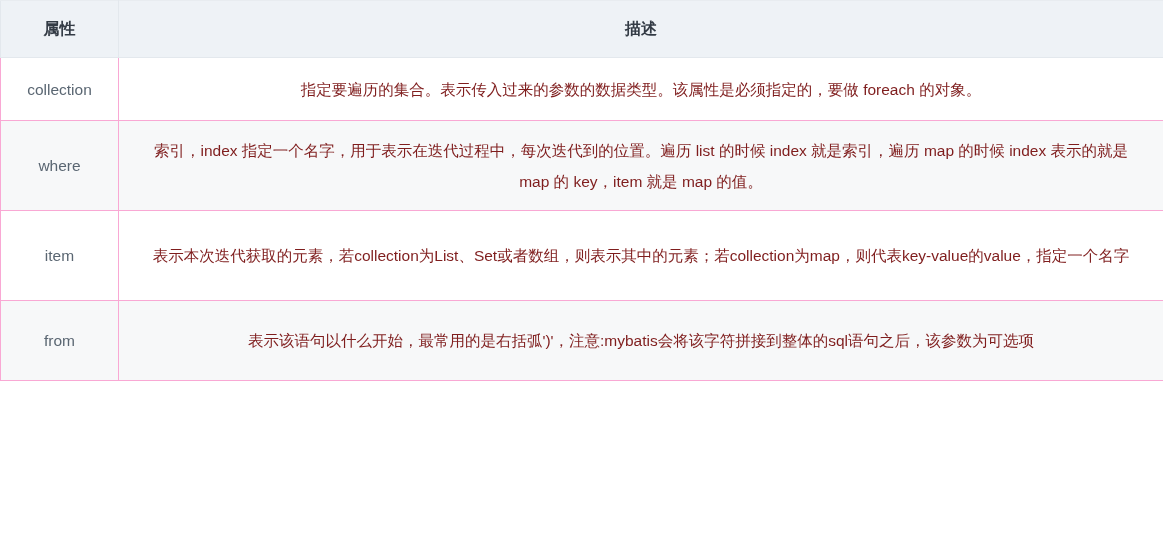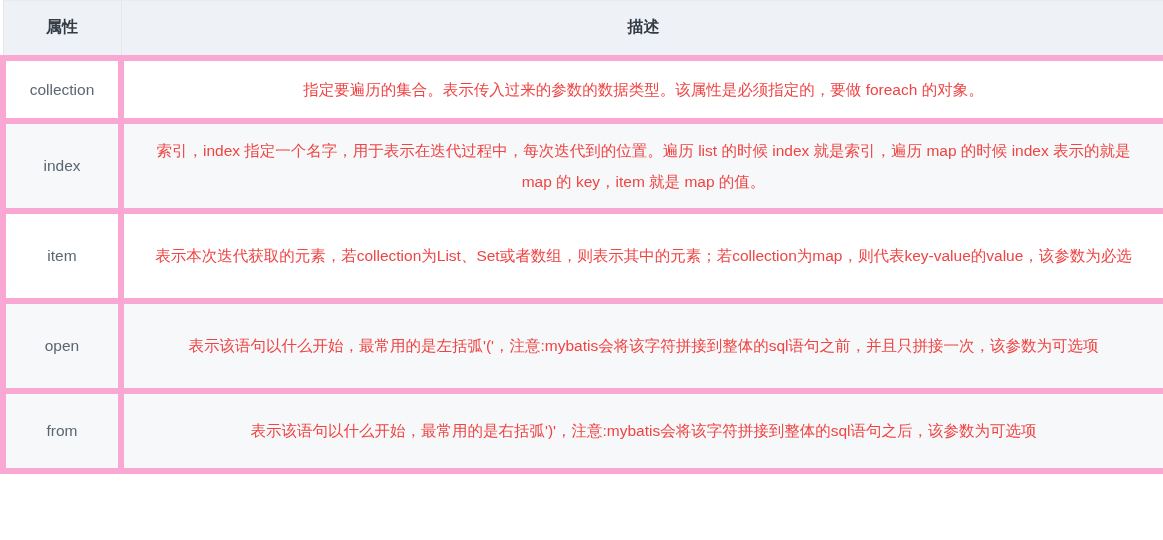--- a/index.html
+++ b/index.html
@@ -30,37 +30,37 @@
     font-weight: bold;
     text-align: center;
     vertical-align: middle;
     height: 57px;
     padding: 16px 8px;
     border: 1px solid #e3e8ed;
     border-top: 1px solid #e8ecf0;
     box-sizing: border-box;
   }
   #attr-table td {
-    border: 6px solid #f9a8d4;
+    border: 1px solid #f9a8d4;
     font-size: 15.5px;
     line-height: 31px;
     vertical-align: middle;
     text-align: center;
     padding: 8px 14px;
     box-sizing: border-box;
     color: #52606d;
   }
   #attr-table td.attr-cell {
     padding: 8px 4px;
     color: #5a6672;
     white-space: nowrap;
   }
   #attr-table td.desc-cell {
     padding: 8px 26px;
-    color: #ef4444;
+    color: #7f1d1d;
   }
   #attr-table tbody tr.stripe td {
     background: #f7f8f9;
   }
   #attr-table tbody tr.plain td {
     background: #ffffff;
   }
 
   
   #attr-table tbody tr[data-row="0"] td { height: 63px; }
@@ -83,29 +83,25 @@
       <th>属性</th>
       <th>描述</th>
     </tr>
   </thead>
   <tbody id="attr-table-body">
       <tr class="plain" data-row="0">
         <td class="attr-cell">collection</td>
         <td class="desc-cell">指定要遍历的集合。表示传入过来的参数的数据类型。该属性是必须指定的，要做 foreach 的对象。</td>
       </tr>
       <tr class="stripe" data-row="1">
-        <td class="attr-cell">index</td>
+        <td class="attr-cell">where</td>
         <td class="desc-cell">索引，index 指定一个名字，用于表示在迭代过程中，每次迭代到的位置。遍历 list 的时候 index 就是索引，遍历 map 的时候 index 表示的就是 map 的 key，item 就是 map 的值。</td>
       </tr>
       <tr class="plain" data-row="2">
         <td class="attr-cell">item</td>
-        <td class="desc-cell">表示本次迭代获取的元素，若collection为List、Set或者数组，则表示其中的元素；若collection为map，则代表key-value的value，该参数为必选</td>
-      </tr>
-      <tr class="stripe" data-row="3">
-        <td class="attr-cell">open</td>
-        <td class="desc-cell">表示该语句以什么开始，最常用的是左括弧'('，注意:mybatis会将该字符拼接到整体的sql语句之前，并且只拼接一次，该参数为可选项</td>
+        <td class="desc-cell">表示本次迭代获取的元素，若collection为List、Set或者数组，则表示其中的元素；若collection为map，则代表key-value的value，指定一个名字</td>
       </tr>
       <tr class="stripe" data-row="5">
         <td class="attr-cell">from</td>
         <td class="desc-cell">表示该语句以什么开始，最常用的是右括弧')'，注意:mybatis会将该字符拼接到整体的sql语句之后，该参数为可选项</td>
       </tr>
     </tbody>
 </table>
 
 </body></html>

